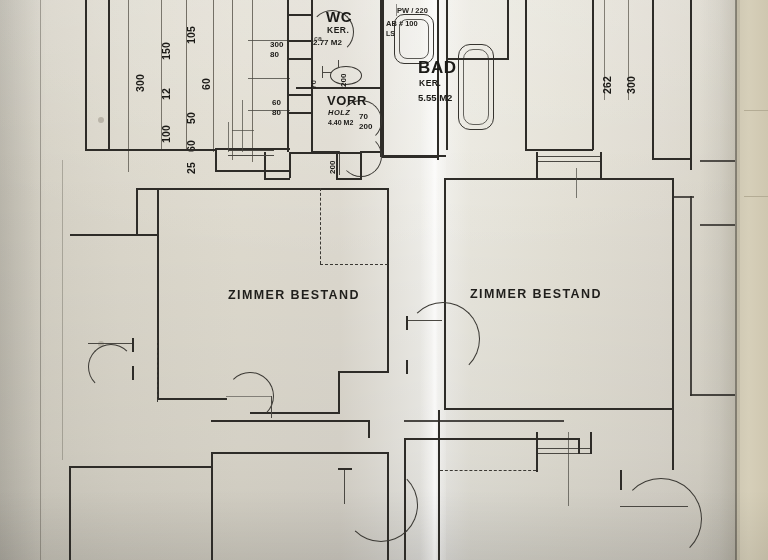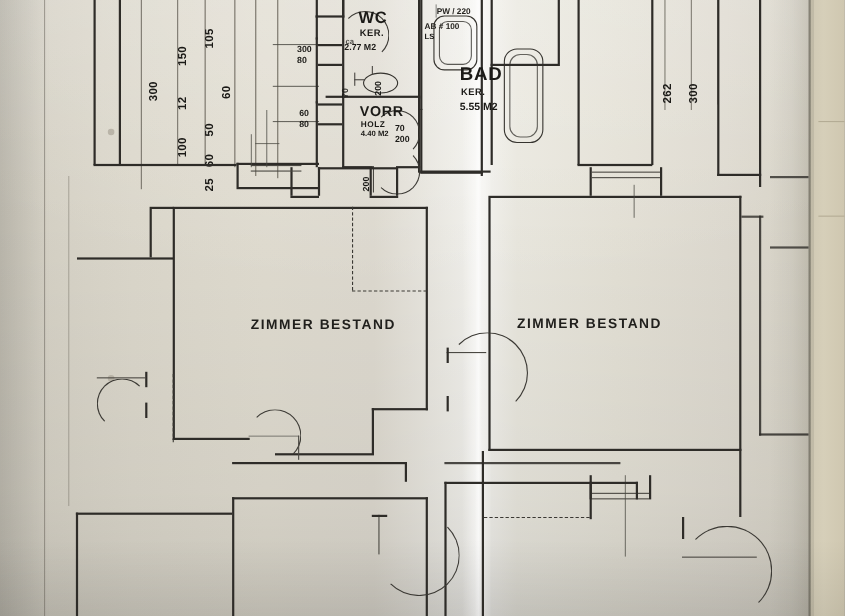--- a/index.html
+++ b/index.html
@@ -182,21 +182,21 @@
   <div class="t room-big" style="left:326px;top:8px;">WC</div>
   <div class="t room-sub" style="left:327px;top:25px;">KER.</div>
   <div class="t dim-sm" style="left:313px;top:38px;">2.77 M2</div>
   <div class="t dim-xs" style="left:314px;top:35px;opacity:.75;">ca</div>
 
   <div class="t room-big" style="left:418px;top:58px;font-size:17px;">BAD</div>
   <div class="t room-sub" style="left:419px;top:78px;">KER.</div>
   <div class="t dim-sm" style="left:418px;top:92px;font-size:9.5px;">5.55 M2</div>
 
   <div class="t room-big" style="left:327px;top:93px;font-size:13px;">VORR</div>
-  <div class="t room-sub" style="left:328px;top:108px;font-size:7.5px;">HOLZ</div>
+  <div class="t room-sub" style="left:328px;top:108px;font-size:7.5px;font-style:italic;">HOLZ</div>
   <div class="t dim-xs" style="left:328px;top:119px;">4.40 M2</div>
 
   <div class="t dim-sm" style="left:270px;top:40px;line-height:10px;">
     <span>300</span><br>
     <span>80</span>
   </div>
   <div class="t dim-sm" style="left:272px;top:98px;line-height:10px;">
     <span>60</span><br>
     <span>80</span>
   </div>

